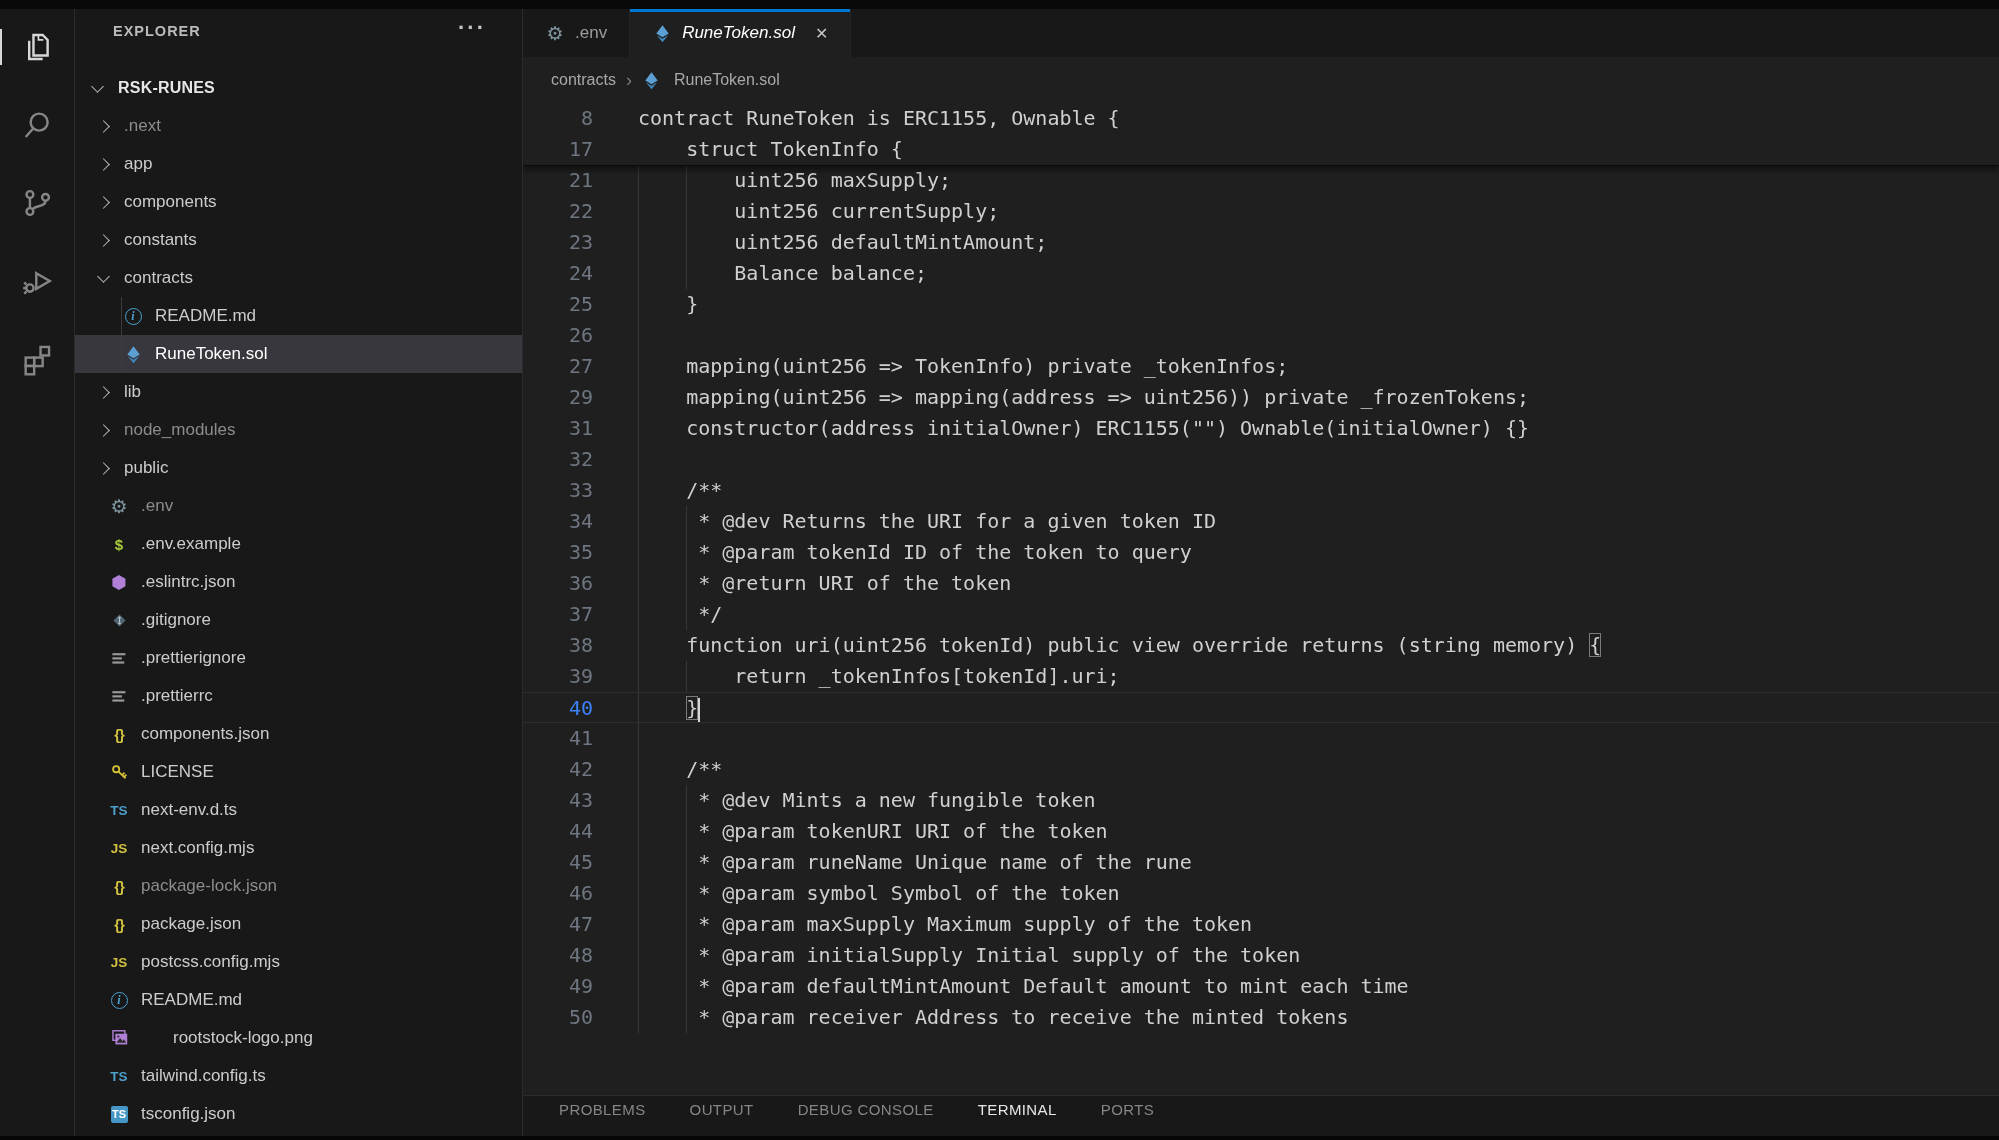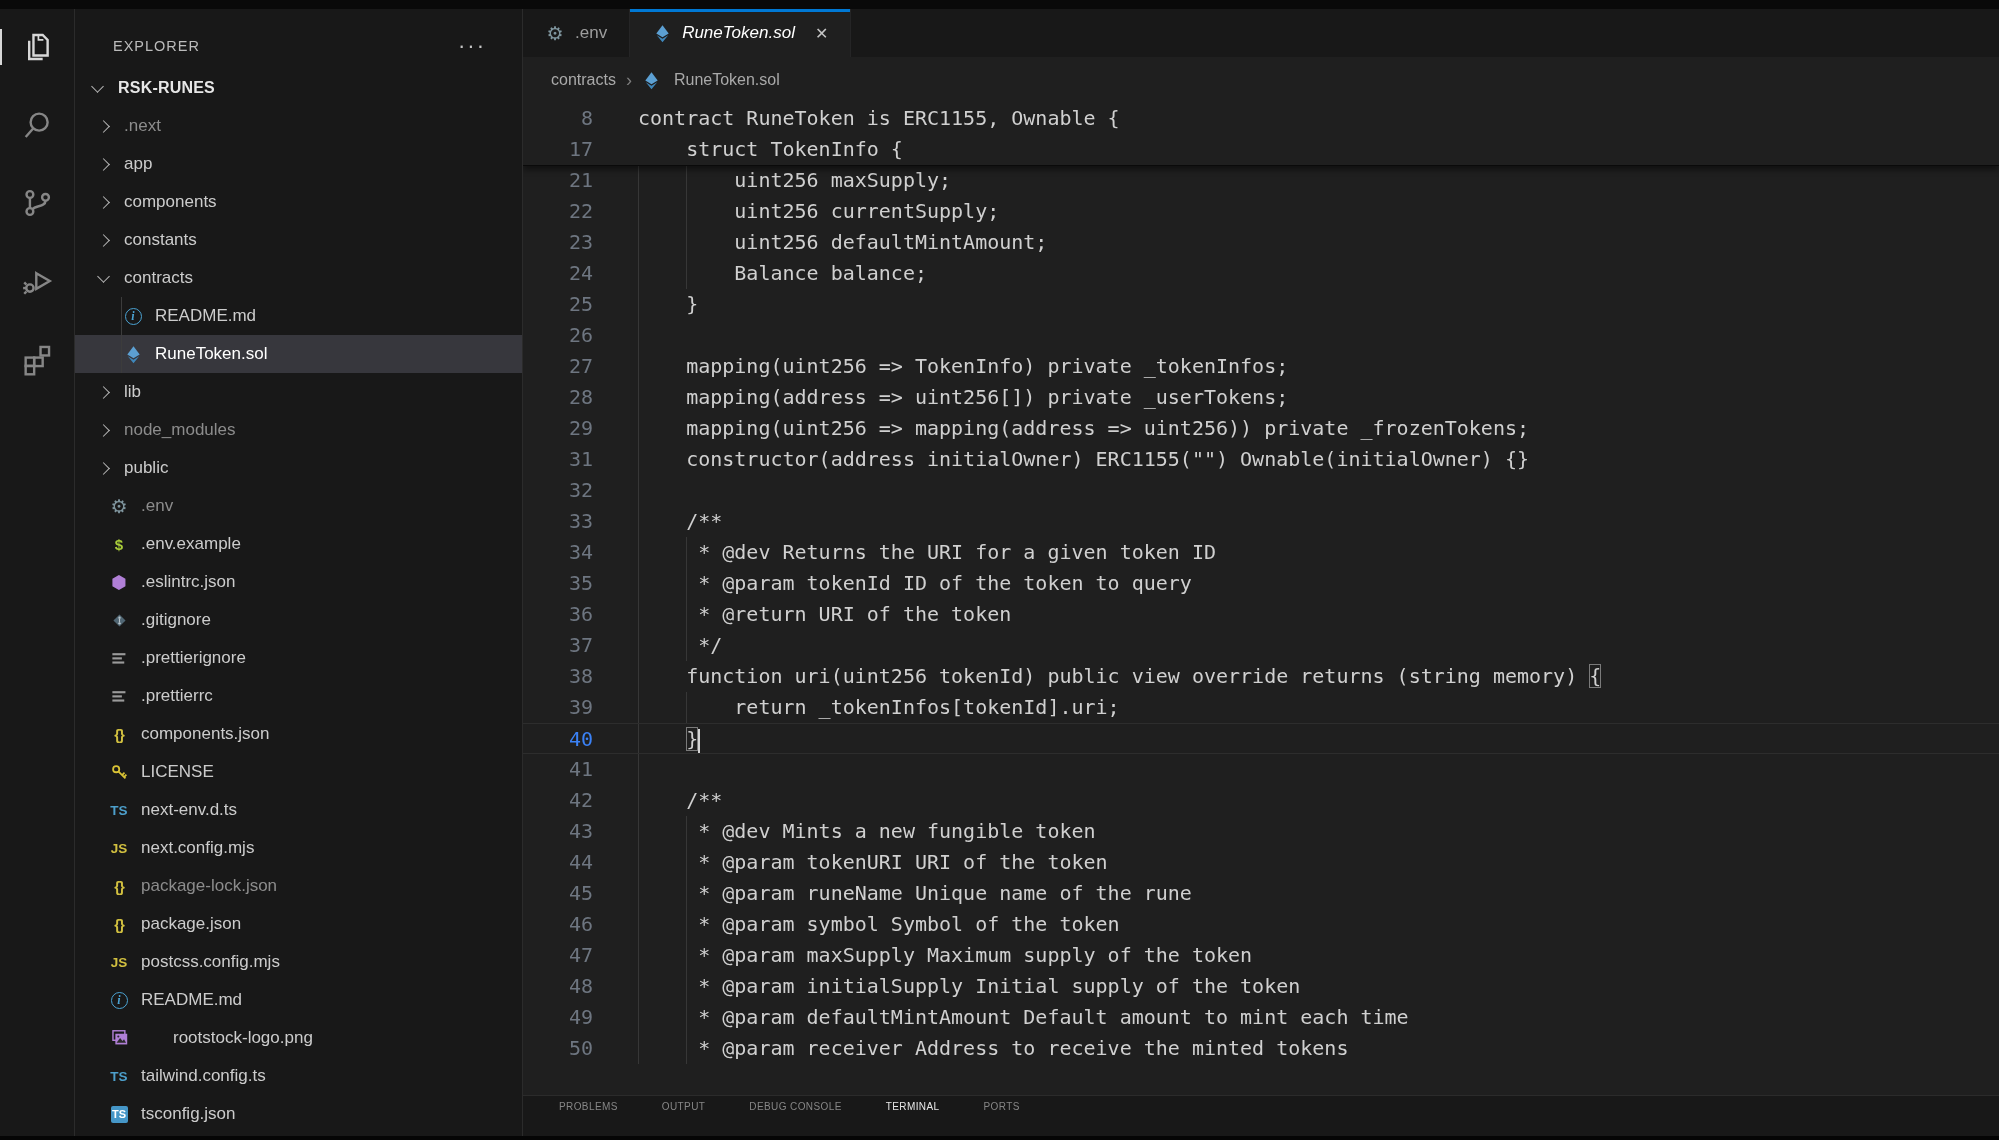--- a/index.html
+++ b/index.html
@@ -13,21 +13,21 @@
   .activitybar { width:75px; background:#181818; border-right:1px solid #2b2b2b;
                  display:flex; flex-direction:column; align-items:center; padding-top:14px; gap:30px; }
   .ab-item { width:75px; height:48px; display:flex; align-items:center; justify-content:center; position:relative; }
   .ab-item svg { width:34px; height:34px; stroke:#868686; fill:none; stroke-width:1.7; }
   .ab-item.active svg { stroke:#d7d7d7; }
   .ab-item.active::before { content:""; position:absolute; left:0; top:6px; bottom:6px; width:2px; background:#d7d7d7; }
 
   
   .sidebar { width:448px; background:#181818; border-right:1px solid #2b2b2b;
              display:flex; flex-direction:column; min-height:0; }
-  .sidebar-header { height:60px; display:flex; align-items:center; padding:14px 20px 0 38px; flex:0 0 auto; }
+  .sidebar-header { height:60px; display:flex; align-items:flex-start; padding:14px 20px 0 38px; flex:0 0 auto;font-weight:bold; }
   .sidebar-title { font-size:14.5px; letter-spacing:1px; color:#bbbbbb; flex:1; }
   .more-actions { color:#c5c5c5; font-size:22px; letter-spacing:2px; line-height:10px; cursor:pointer; padding-right:16px; }
   .tree { flex:1; overflow:hidden; position:relative; }
   .tree-row { height:38px; display:flex; align-items:center; position:relative; color:#cccccc; font-size:17px; cursor:pointer; }
   .tree-row.selected { background:#37373d; color:#ffffff; }
   .tree-row.dimmed { color:#8c8c8c; }
   .tree-row.root-label { font-weight:bold; color:#e7e7e7; font-size:16px; letter-spacing:.2px; }
   .chev { width:9px; height:9px; border-right:1.8px solid #b8b8b8; border-bottom:1.8px solid #b8b8b8;
           display:inline-block; transform:rotate(-45deg); margin-right:16px; flex:0 0 auto; }
   .chev.expanded { transform:rotate(45deg); margin-top:-4px; }
@@ -73,21 +73,21 @@
                  box-shadow:0 4px 6px rgba(0,0,0,.45); border-bottom:1px solid #0a0a0a; }
   .code-wrap { position:absolute; top:62px; left:0; right:0; z-index:1; }
   .code-line.current { border-top:1px solid #2d2d2d; border-bottom:1px solid #2d2d2d; }
   .code-line.current .line-num { color:#3b82f6; }
   .bracket { outline:1px solid #7a7a7a; outline-offset:-1px; }
   .cursor { display:inline-block; width:2px; height:24px; background:#d4d4d4; vertical-align:middle; margin-left:0; }
 
   
   .panel { height:45px; background:#181818; border-top:1px solid #2b2b2b; flex:0 0 auto;
            display:flex; align-items:flex-end; padding:0 0 4px 36px; gap:44px; }
-  .panel-tab { font-size:10px; letter-spacing:.4px; color:#868686; padding-bottom:24px; cursor:pointer; }
+  .panel-tab { font-size:15px; letter-spacing:.4px; color:#868686; padding-bottom:18px; cursor:pointer; }
   .panel-tab.active { color:#e7e7e7; }
   .bottom-strip { position:absolute; left:0; right:0; bottom:0; height:4px; background:#050505; z-index:9; }
 </style>
 </head>
 <body>
 
 <div class="window">
   <div class="titlebar-strip"></div>
   <div class="main">
 
@@ -355,21 +355,20 @@
 
       <div class="editor">
         <div class="code-wrap" id="code">
             <div class="code-line"><span class="line-num">21</span><span class="line-content"><span class="guide" style="left: 0px;"></span><span class="guide" style="left: 48.16px;"></span>        uint256 maxSupply;</span></div>
             <div class="code-line"><span class="line-num">22</span><span class="line-content"><span class="guide" style="left: 0px;"></span><span class="guide" style="left: 48.16px;"></span>        uint256 currentSupply;</span></div>
             <div class="code-line"><span class="line-num">23</span><span class="line-content"><span class="guide" style="left: 0px;"></span><span class="guide" style="left: 48.16px;"></span>        uint256 defaultMintAmount;</span></div>
             <div class="code-line"><span class="line-num">24</span><span class="line-content"><span class="guide" style="left: 0px;"></span><span class="guide" style="left: 48.16px;"></span>        Balance balance;</span></div>
             <div class="code-line"><span class="line-num">25</span><span class="line-content"><span class="guide" style="left: 0px;"></span>    }</span></div>
             <div class="code-line"><span class="line-num">26</span><span class="line-content"><span class="guide" style="left: 0px;"></span></span></div>
             <div class="code-line"><span class="line-num">27</span><span class="line-content"><span class="guide" style="left: 0px;"></span>    mapping(uint256 =&gt; TokenInfo) private _tokenInfos;</span></div>
-            <div class="code-line"><span class="line-num">28</span><span class="line-content"><span class="guide" style="left: 0px;"></span>    mapping(address =&gt; uint256[]) private _userTokens;</span></div>
             <div class="code-line"><span class="line-num">29</span><span class="line-content"><span class="guide" style="left: 0px;"></span>    mapping(uint256 =&gt; mapping(address =&gt; uint256)) private _frozenTokens;</span></div>
             <div class="code-line"><span class="line-num">31</span><span class="line-content"><span class="guide" style="left: 0px;"></span>    constructor(address initialOwner) ERC1155("") Ownable(initialOwner) {}</span></div>
             <div class="code-line"><span class="line-num">32</span><span class="line-content"><span class="guide" style="left: 0px;"></span></span></div>
             <div class="code-line"><span class="line-num">33</span><span class="line-content"><span class="guide" style="left: 0px;"></span>    /**</span></div>
             <div class="code-line"><span class="line-num">34</span><span class="line-content"><span class="guide" style="left: 0px;"></span><span class="guide" style="left: 48.16px;"></span>     * @dev Returns the URI for a given token ID</span></div>
             <div class="code-line"><span class="line-num">35</span><span class="line-content"><span class="guide" style="left: 0px;"></span><span class="guide" style="left: 48.16px;"></span>     * @param tokenId ID of the token to query</span></div>
             <div class="code-line"><span class="line-num">36</span><span class="line-content"><span class="guide" style="left: 0px;"></span><span class="guide" style="left: 48.16px;"></span>     * @return URI of the token</span></div>
             <div class="code-line"><span class="line-num">37</span><span class="line-content"><span class="guide" style="left: 0px;"></span><span class="guide" style="left: 48.16px;"></span>     */</span></div>
             <div class="code-line"><span class="line-num">38</span><span class="line-content"><span class="guide" style="left: 0px;"></span>    function uri(uint256 tokenId) public view override returns (string memory) <span class="bracket">{</span></span></div>
             <div class="code-line"><span class="line-num">39</span><span class="line-content"><span class="guide" style="left: 0px;"></span><span class="guide" style="left: 48.16px;"></span>        return _tokenInfos[tokenId].uri;</span></div>

